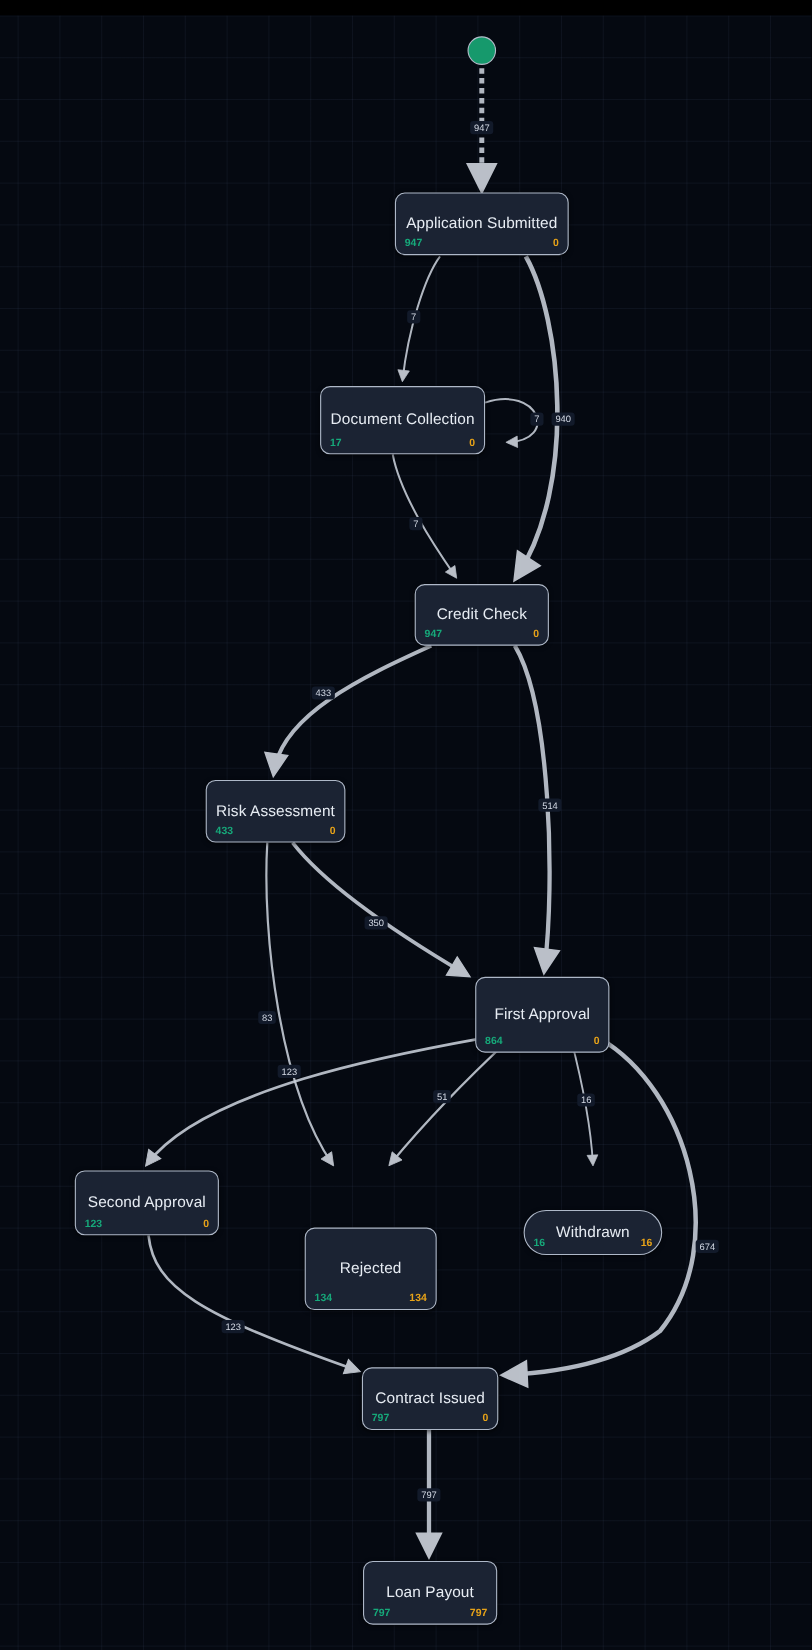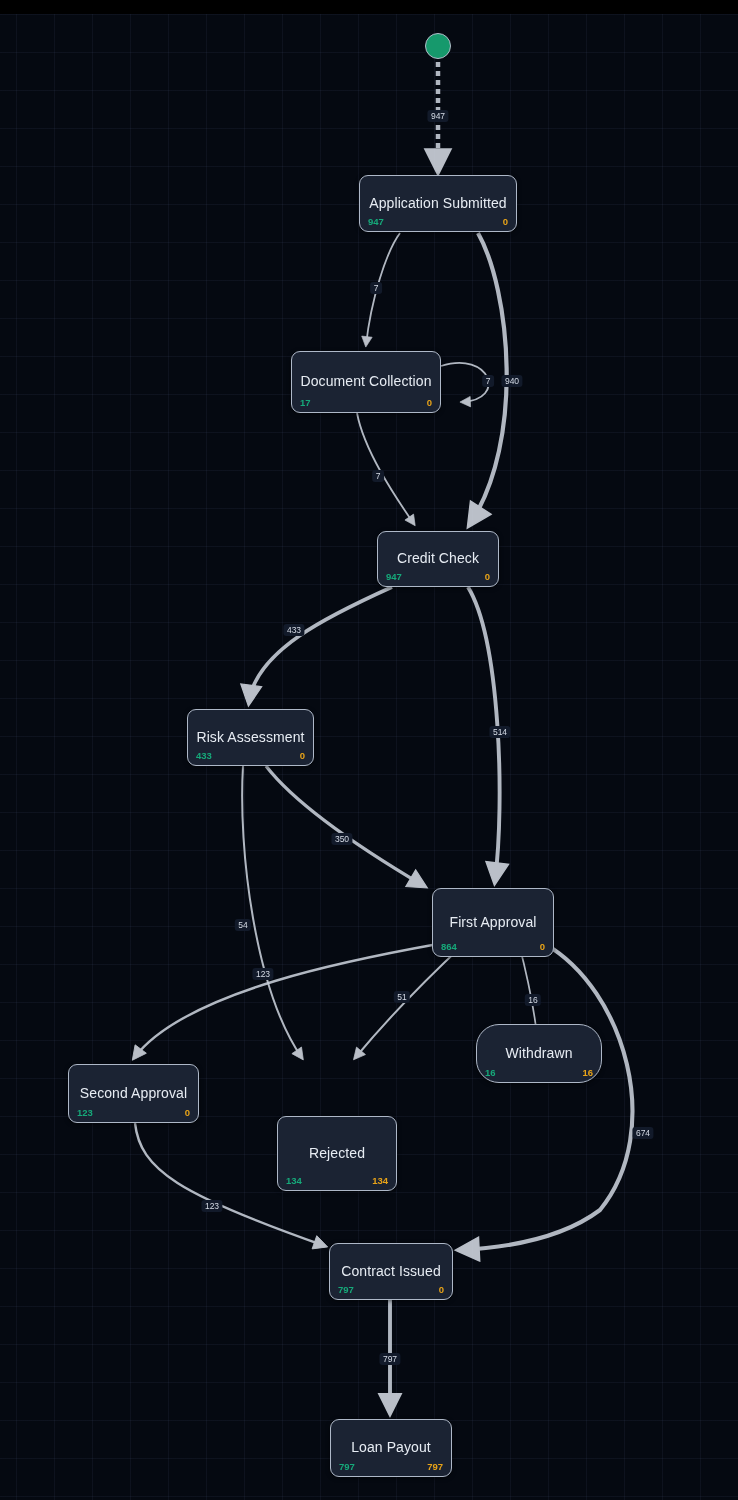--- a/index.html
+++ b/index.html
@@ -151,21 +151,21 @@
       <div class="node" style="left: 68px; top: 1064px; width: 131px; height: 59px;">
         <div class="node-label">Second Approval</div>
         <div class="node-count-in">123</div>
         <div class="node-count-out">0</div>
       </div>
       <div class="node" style="left: 277px; top: 1116px; width: 120px; height: 75px;">
         <div class="node-label">Rejected</div>
         <div class="node-count-in">134</div>
         <div class="node-count-out">134</div>
       </div>
-      <div class="node" style="left: 476px; top: 1024px; width: 126px; height: 59px; border-radius: 23px;">
+      <div class="node" style="left: 476px; top: 1100px; width: 126px; height: 41px; border-radius: 23px;">
         <div class="node-label">Withdrawn</div>
         <div class="node-count-in">16</div>
         <div class="node-count-out">16</div>
       </div>
       <div class="node" style="left: 329px; top: 1243px; width: 124px; height: 57px;">
         <div class="node-label">Contract Issued</div>
         <div class="node-count-in">797</div>
         <div class="node-count-out">0</div>
       </div>
       <div class="node" style="left: 330px; top: 1419px; width: 122px; height: 58px;">
@@ -176,21 +176,21 @@
     </div>
   <div id="labels-layer">
       <div class="edge-label" style="left: 438px; top: 116px;">947</div>
       <div class="edge-label" style="left: 376px; top: 288px;">7</div>
       <div class="edge-label" style="left: 512px; top: 381px;">940</div>
       <div class="edge-label" style="left: 488px; top: 381px;">7</div>
       <div class="edge-label" style="left: 378px; top: 476px;">7</div>
       <div class="edge-label" style="left: 294px; top: 630px;">433</div>
       <div class="edge-label" style="left: 500px; top: 732px;">514</div>
       <div class="edge-label" style="left: 342px; top: 839px;">350</div>
-      <div class="edge-label" style="left: 243px; top: 925px;">54</div>
+      <div class="edge-label" style="left: 243px; top: 925px;">83</div>
       <div class="edge-label" style="left: 263px; top: 974px;">123</div>
       <div class="edge-label" style="left: 402px; top: 997px;">51</div>
       <div class="edge-label" style="left: 533px; top: 1000px;">16</div>
       <div class="edge-label" style="left: 643px; top: 1133px;">674</div>
       <div class="edge-label" style="left: 212px; top: 1206px;">123</div>
       <div class="edge-label" style="left: 390px; top: 1359px;">797</div>
     </div>
 
   <div class="start-node" id="start-node" style="left: 425px; top: 33px; width: 26px; height: 26px; background: rgb(22, 153, 108);"></div>
 

